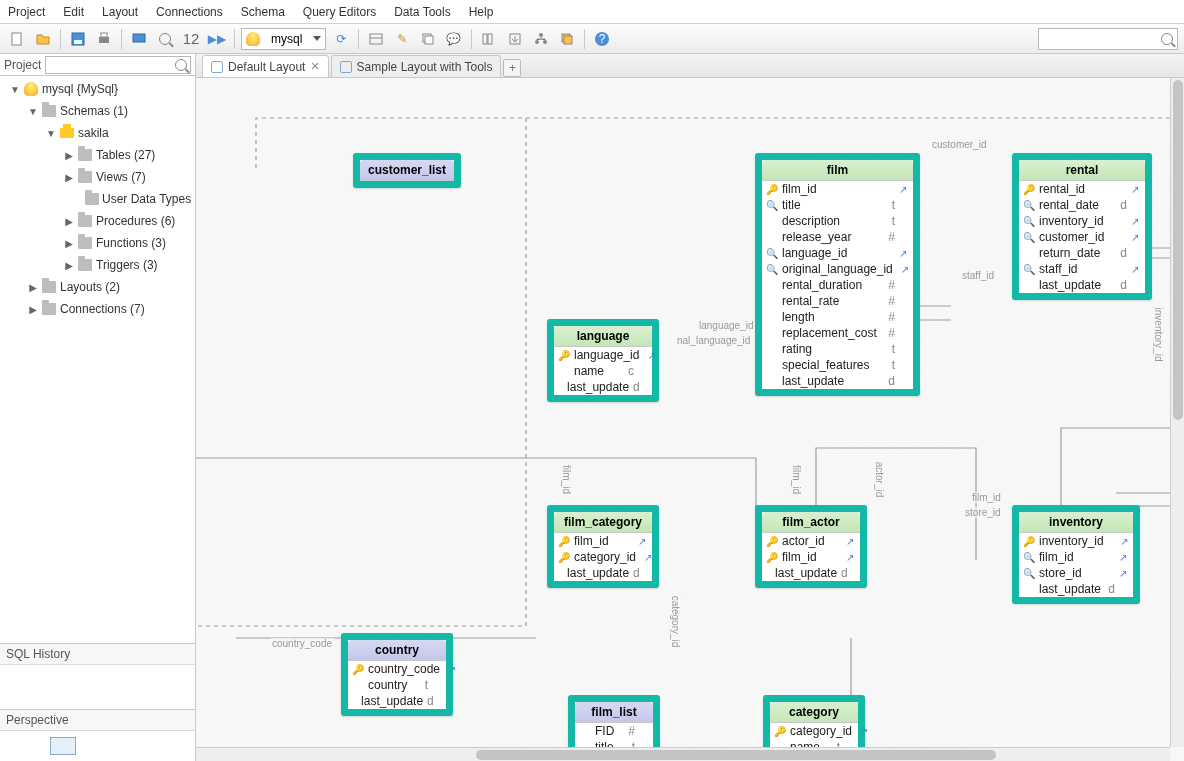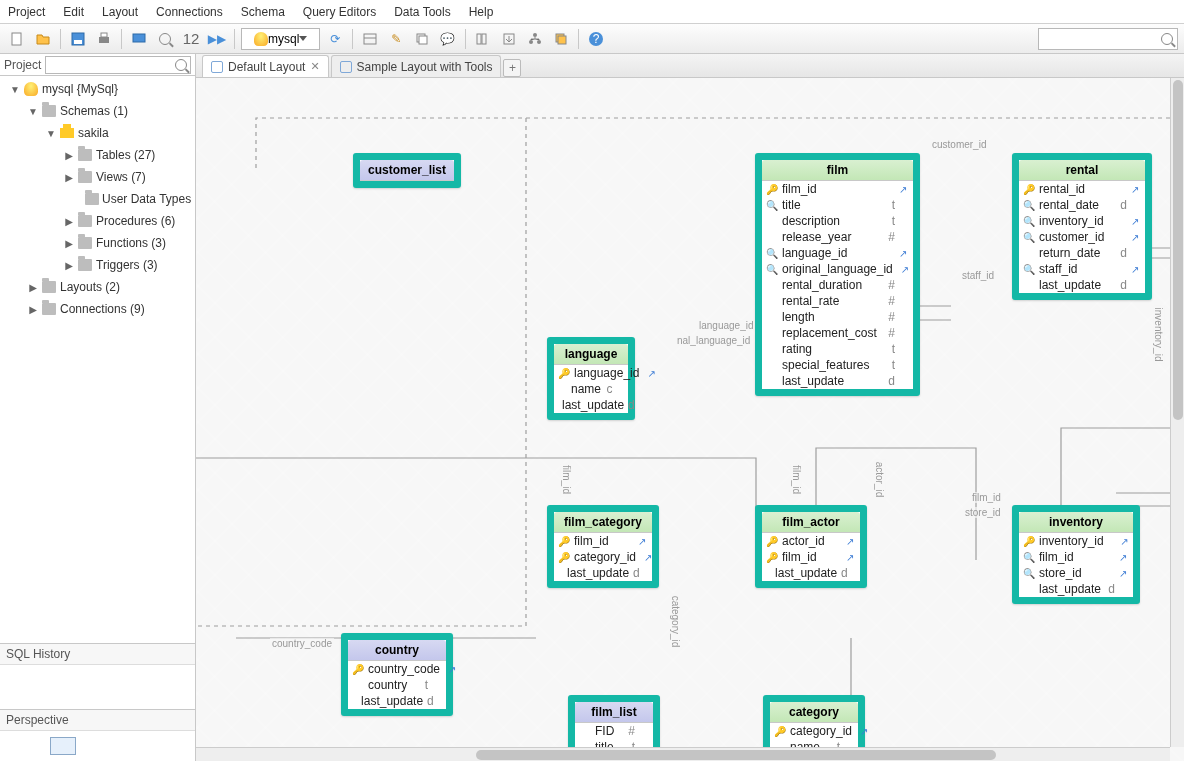--- a/index.html
+++ b/index.html
@@ -6,21 +6,21 @@
 html, body { width: 1184px; height: 761px; overflow: hidden; background: #f5f5f5; }
 
 
 .menubar { height: 24px; background: #fff; border-bottom: 1px solid #d0d0d0; display: flex; align-items: center; padding: 0 8px; gap: 18px; }
 .menubar span { color: #333; cursor: default; }
 
 
 .toolbar { height: 30px; background: linear-gradient(#fdfdfd,#ececec); border-bottom: 1px solid #c8c8c8; display: flex; align-items: center; padding: 0 6px; gap: 4px; }
 .tb-btn { width: 22px; height: 22px; display: inline-flex; align-items: center; justify-content: center; border-radius: 2px; }
 .tb-sep { width: 1px; height: 20px; background: #c8c8c8; margin: 0 2px; }
-.tb-combo { height: 22px; background: #fff; border: 1px solid #b8b8b8; display: inline-flex; align-items: center; padding: 0 12px; gap: 0; }
+.tb-combo { height: 22px; background: #fff; border: 1px solid #b8b8b8; display: inline-flex; align-items: center; padding: 0 4px; gap: 11px; }
 .tb-combo .arrow { border-left: 4px solid transparent; border-right: 4px solid transparent; border-top: 5px solid #555; }
 .tb-search { margin-left: auto; width: 140px; height: 22px; border: 1px solid #b8b8b8; background: #fff; display: flex; align-items: center; padding: 0 4px; justify-content: flex-end; }
 
 
 .main { display: flex; height: calc(761px - 24px - 30px); }
 
 
 .sidebar { width: 196px; background: #fff; border-right: 1px solid #c8c8c8; display: flex; flex-direction: column; }
 .proj-head { height: 22px; border-bottom: 1px solid #c8c8c8; display: flex; align-items: center; padding: 0 4px; gap: 4px; color: #555; }
 .proj-search { flex: 1; border: 1px solid #b8b8b8; height: 18px; background: #fff; display: flex; justify-content: flex-end; align-items: center; padding-right: 3px; }
@@ -271,21 +271,21 @@
           <span class="ico">
             <span class="ico-folder"></span>
           </span>
           <span class="lbl">Layouts (2)</span>
         </div>
         <div class="tn" style="--ind: 28px;">
           <span class="exp">▶</span>
           <span class="ico">
             <span class="ico-folder"></span>
           </span>
-          <span class="lbl">Connections (9)</span>
+          <span class="lbl">Connections (7)</span>
         </div>
       </div>
     <div class="sql-hist">
       <div class="panel-title">SQL History</div>
       <div class="panel-body"></div>
     </div>
     <div class="sql-hist">
       <div class="panel-title">Perspective</div>
       <div class="persp-body">
           <div class="persp-thumb"></div>
@@ -463,21 +463,21 @@
               <span class="ty"></span>
               <span class="fk">↗</span>
             </div>
             <div class="row">
               <span class="key"></span>
               <span class="nm">last_update</span>
               <span class="ty">d</span>
               <span class="fk"></span>
             </div>
           </div>
-          <div class="entity green" style="left: 351px; top: 241px; width: 88px; margin-top: 18px;">
+          <div class="entity green" style="left: 351px; top: 241px; width: 112px;">
             <div class="eh">language</div>
             <div class="row">
               <span class="key">🔑</span>
               <span class="nm">language_id</span>
               <span class="ty"></span>
               <span class="fk">↗</span>
             </div>
             <div class="row">
               <span class="key"></span>
               <span class="nm">name</span>

